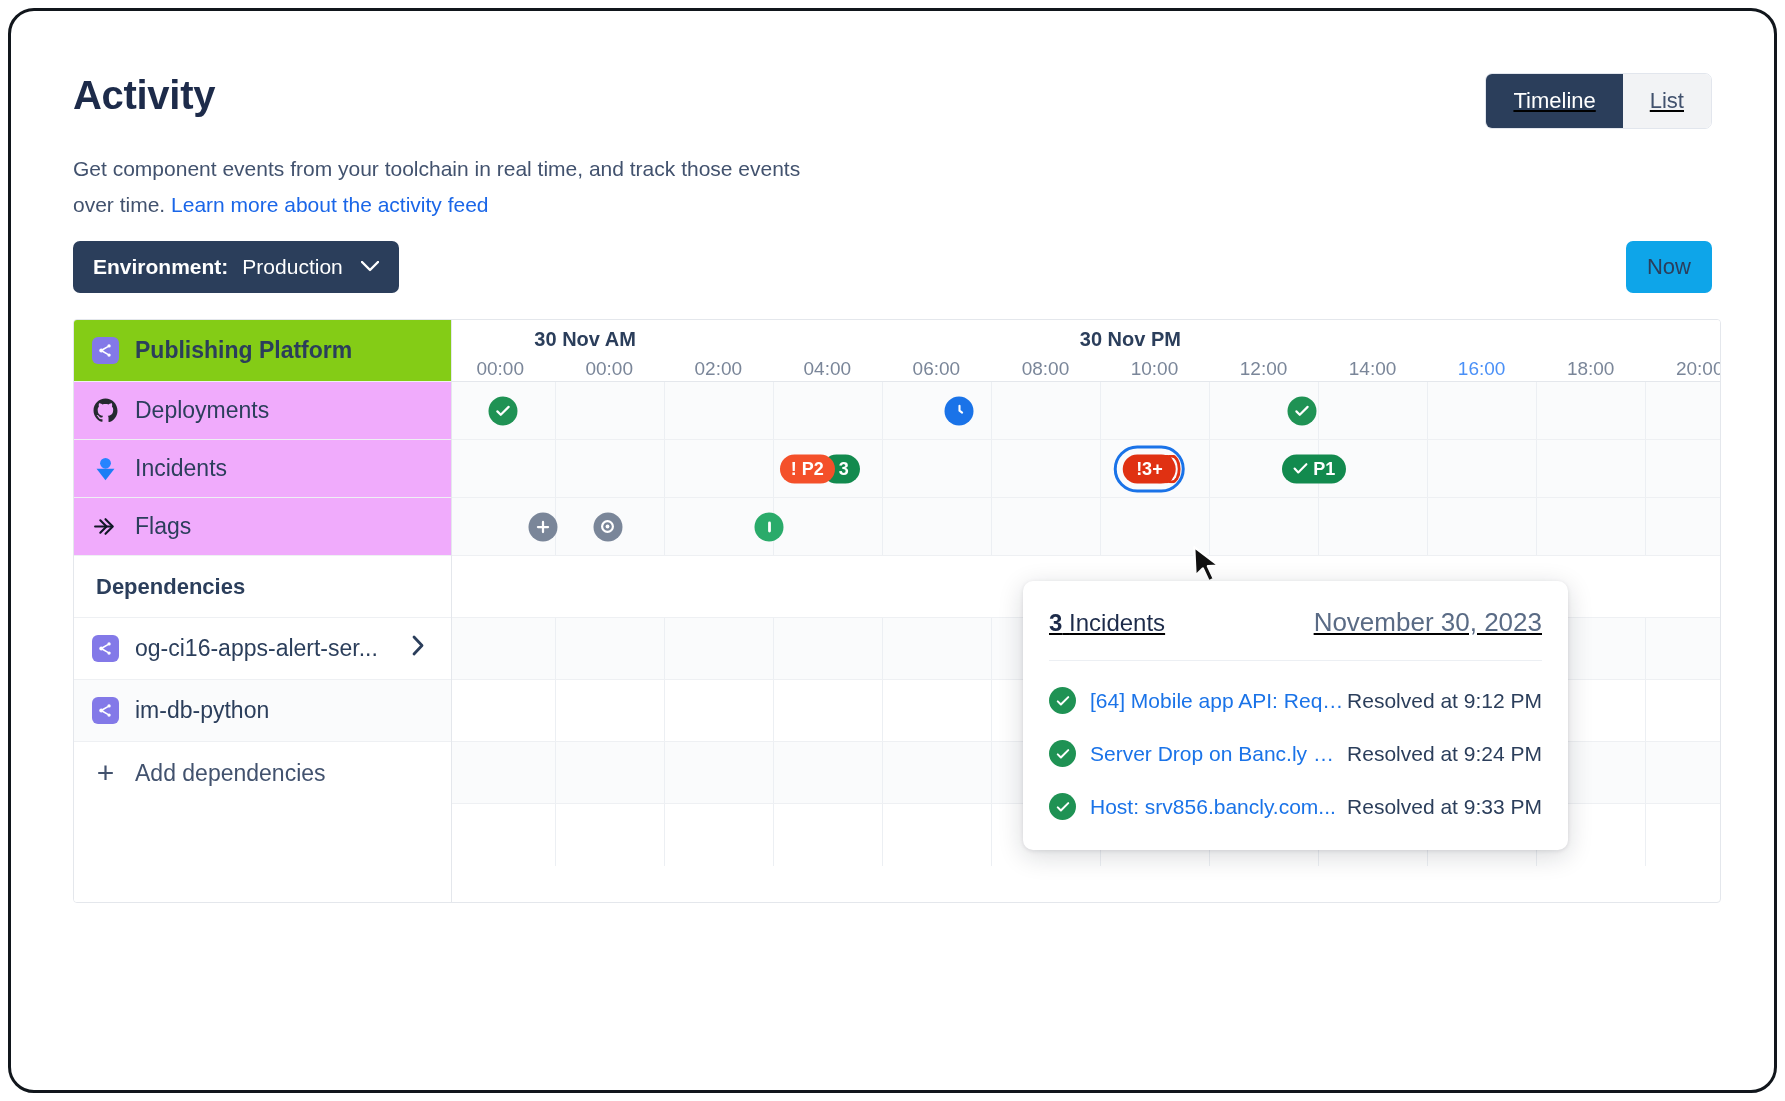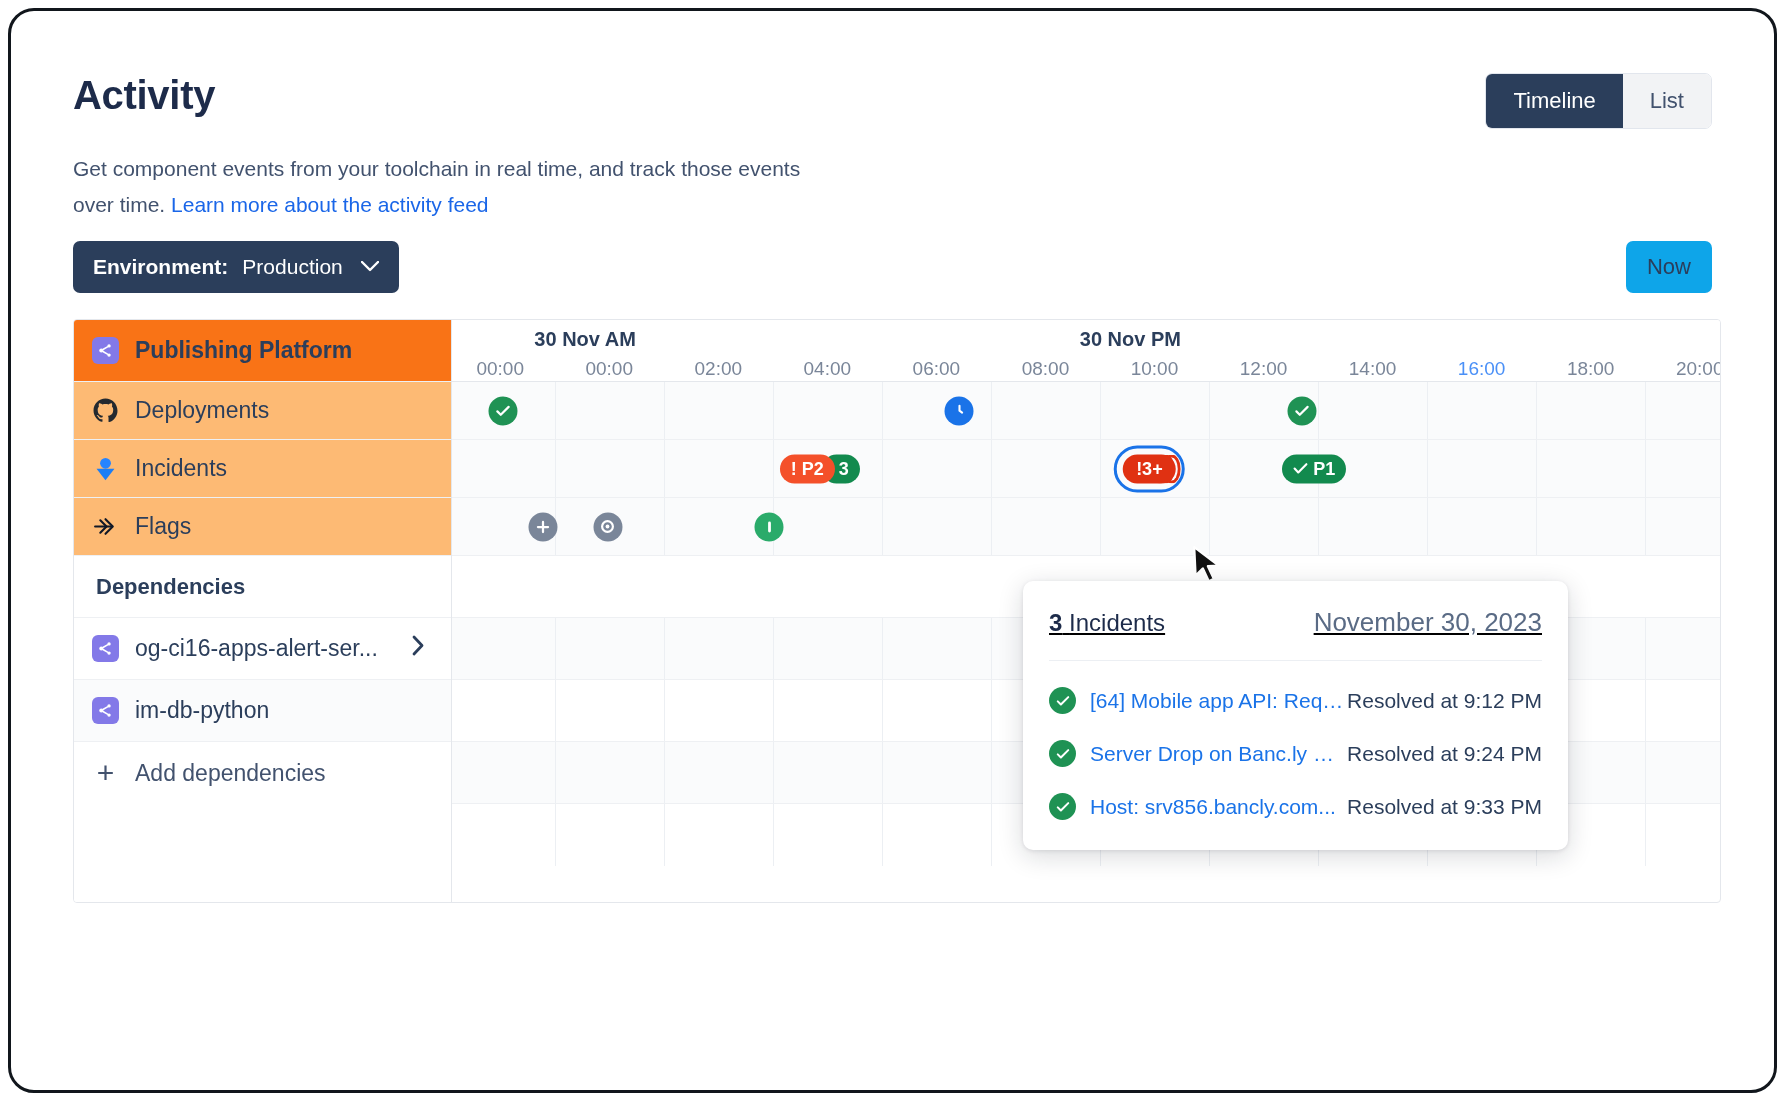--- a/index.html
+++ b/index.html
@@ -28,20 +28,21 @@
   .subtitle {
     position: absolute; left: 62px; top: 140px; width: 760px;
     font-size: 21px; line-height: 36px; color: #42526e;
   }
   .subtitle a { color: #1a66e8; text-decoration: none; }
 
   .seg-group {
     position: absolute; right: 62px; top: 62px;
     display: flex; border-radius: 7px; overflow: hidden;
     border: 1px solid #e2e6ed;
+    text-decoration: underline;
   }
   .seg {
     font-size: 22px; padding: 14px 27px; color: #42526e;
     background: #f2f3f5; cursor: pointer; border: none; font-family: inherit;
   }
   .seg.active { background: #2b3e5b; color: #ffffff; font-weight: 500; }
 
   
   .env-btn {
     position: absolute; left: 62px; top: 230px;
@@ -70,22 +71,22 @@
     display: flex;
   }
   .left-col { width: 378px; flex: 0 0 378px; border-right: 1px solid #e4e7ec; background:#fff; }
   .right-col { flex: 1; position: relative; overflow: hidden; }
 
   .lrow {
     display: flex; align-items: center; gap: 16px;
     padding-left: 18px; border-bottom: 1px solid #eef0f3;
     color: #2b3e5b;
   }
-  .lrow.h    { height: 62px; font-size: 23px; font-weight: bold; background:#f97316; }
-  .lrow.ev   { height: 58px; font-size: 23px; background:#fdba74; }
+  .lrow.h    { height: 62px; font-size: 23px; font-weight: bold; background:#84cc16; }
+  .lrow.ev   { height: 58px; font-size: 23px; background:#f0abfc; }
   .lrow.sec  { height: 62px; font-size: 22px; font-weight: bold; padding-left: 22px; background:#fff; }
   .lrow.dep  { height: 62px; font-size: 23px; }
   .lrow.dep.alt { background:#fafbfc; }
   .lrow.add  { height: 62px; font-size: 23px; border-bottom: none; color:#42526e; }
 
   .ico-sq {
     width: 27px; height: 27px; border-radius: 6px; background: #8379e8;
     display: flex; align-items: center; justify-content: center; flex: 0 0 27px;
   }
   .ico-plain { width: 27px; height: 27px; display:flex; align-items:center; justify-content:center; flex:0 0 27px; }

